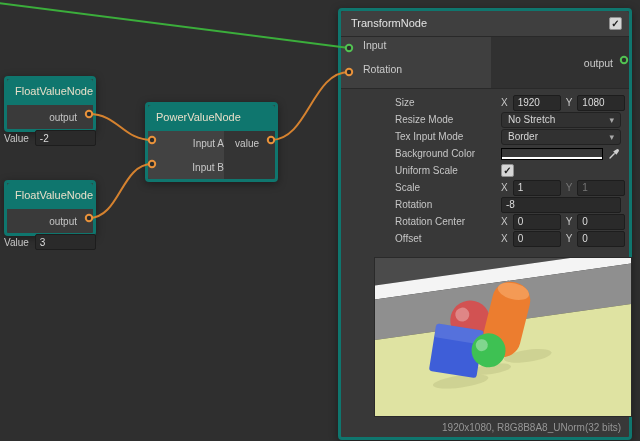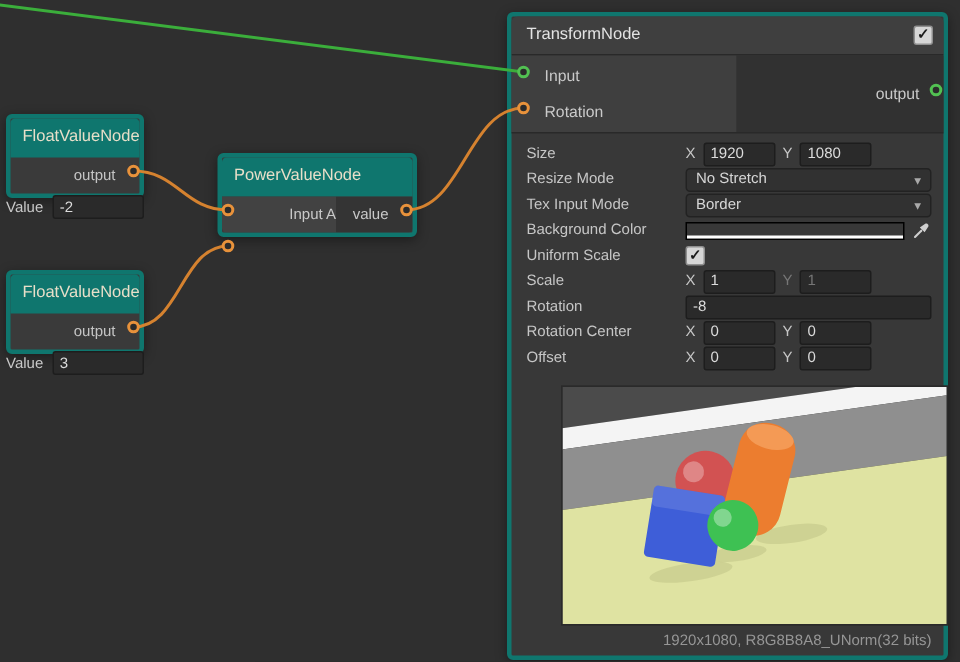--- a/index.html
+++ b/index.html
@@ -43,25 +43,25 @@
     color:#e3e3e3; background:#3f3f3f; border-bottom:1px solid #292929; border-radius:4px 4px 0 0;
   }
   .checkbox {
     width:13px; height:13px; background:#d6d6d6; border:1px solid #8f8f8f; border-radius:2px;
     display:flex; align-items:center; justify-content:center;
     font-size:10px; font-weight:bold; color:#1b1b1b; line-height:1;
   }
   .t-check { position:absolute; right:7px; top:6px; }
   .t-ports { display:flex; height:52px; border-bottom:1px solid #292929; }
   .t-in { width:150px; background:#3f3f3f; padding-top:2px; }
-  .t-prow { height:24px; display:flex; align-items:center; padding-left:22px; font-size:10.5px; color:#cacaca; }
+  .t-prow { height:24px; display:flex; padding-left:22px; font-size:10.5px; color:#cacaca; }
   .t-out { flex:1; background:#313131; display:flex; align-items:center; justify-content:flex-end; padding-right:16px; font-size:10.5px; color:#cacaca; }
   .props { padding:5px 8px 5px 10px; }
   .prow { height:17px; display:flex; align-items:center; }
-  .plabel { width:106px; font-size:10px; color:#c6c6c6; white-space:nowrap; }
+  .plabel { width:106px; font-size:10px; color:#c6c6c6; white-space:nowrap;margin-left:44px; }
   .pfields { flex:1; display:flex; align-items:center; gap:5px; min-width:0; }
   .axis { font-size:10px; color:#c6c6c6; }
   .nfield { width:48px; }
   .wide { flex:1; min-width:0; }
   .dim { color:#767676 !important; }
   .dropdown {
     flex:1; height:16px; background:#313131; border:1px solid #222; border-radius:3px;
     display:flex; align-items:center; padding:0 6px; font-size:10px; color:#d6d6d6;
   }
   .dd-arrow { margin-left:auto; font-size:9px; color:#a9a9a9; }
@@ -113,20 +113,23 @@
     <input class="field ext-field" value="3" style="">
   </div>
 
   <div class="node" style="left:145px; top:102px; width:133px;">
     <div class="node-title">PowerValueNode</div>
     <div class="pv-body">
       <div class="pv-in">
         <div class="pv-row">
             <span>Input A</span>
           </div>
+        <div class="pv-row">
+            <span>Input B</span>
+          </div>
       </div>
       <div class="pv-out">
         <div class="pv-orow">
             <span>value</span>
           </div>
       </div>
     </div>
   </div>
 
   <div class="node tnode" style="left:338px; top:8px;">

